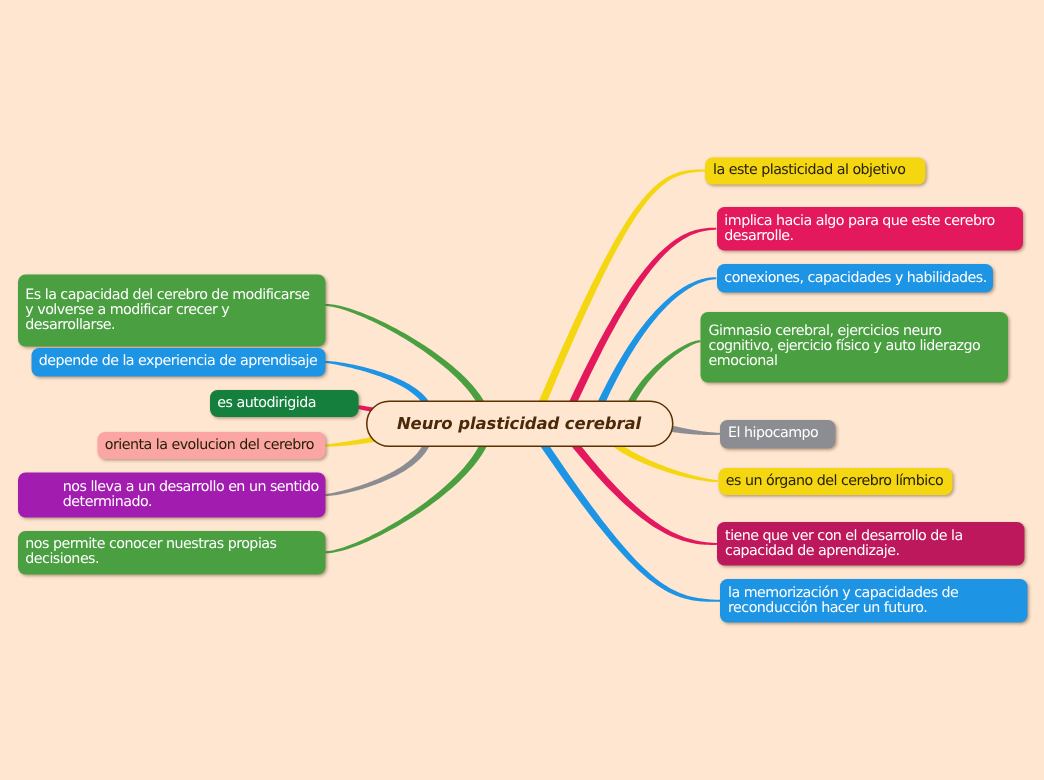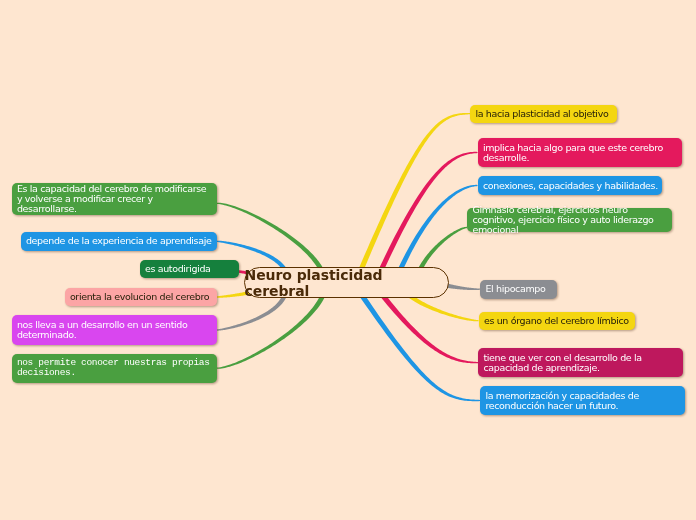--- a/index.html
+++ b/index.html
@@ -9,21 +9,21 @@
   #links{position:absolute;left:0;top:0;width:696px;height:520px;}
   #nodelayer{position:absolute;left:0;top:0;width:696px;height:520px;}
   .node{position:absolute;box-sizing:border-box;border-radius:5px;
         display:flex;align-items:center;
         filter:drop-shadow(1.5px 1.5px 1.2px rgba(92,58,33,0.45));}
   .node .txt{display:block;font-size:9.5px;line-height:10px;letter-spacing:-0.35px;
         padding:0 3px 0 5.4px;white-space:pre;}
   .center{position:absolute;box-sizing:border-box;border:1.4px solid #5b3100;
         background:#fee6d0;border-radius:16px;display:flex;
         align-items:center;justify-content:center;}
-  .center .txt{font-size:14px;font-weight:bold;color:#4a2a08;letter-spacing:-0.07px;}
+  .center .txt{font-size:11px;font-weight:bold;color:#4a2a08;letter-spacing:-0.07px;font-style:italic;}
 </style>
 </head>
 <body>
 
 <div id="stage">
   <svg id="links" xmlns="http://www.w3.org/2000/svg" viewBox="0 0 696 520">
       <path d="M 216.50 203.90 L 217.64 203.98 L 218.85 204.12 L 220.13 204.30 L 221.48 204.54 L 222.89 204.83 L 224.37 205.18 L 225.90 205.58 L 227.49 206.03 L 229.13 206.53 L 230.83 207.08 L 232.57 207.68 L 234.36 208.32 L 236.19 209.01 L 238.06 209.75 L 239.97 210.53 L 241.91 211.35 L 243.89 212.21 L 245.89 213.12 L 247.92 214.06 L 249.97 215.05 L 252.04 216.06 L 254.13 217.12 L 256.24 218.21 L 258.36 219.33 L 260.49 220.49 L 262.62 221.68 L 264.76 222.89 L 266.90 224.14 L 269.04 225.41 L 271.17 226.71 L 273.30 228.04 L 275.42 229.39 L 277.52 230.76 L 279.61 232.16 L 281.68 233.57 L 283.74 235.01 L 285.76 236.46 L 287.77 237.93 L 289.74 239.42 L 291.68 240.92 L 293.59 242.43 L 295.46 243.96 L 297.29 245.49 L 299.08 247.04 L 300.82 248.59 L 302.51 250.16 L 304.15 251.72 L 305.74 253.29 L 307.27 254.86 L 308.74 256.44 L 310.15 258.01 L 311.49 259.58 L 312.77 261.15 L 313.97 262.71 L 315.10 264.27 L 316.16 265.81 L 317.14 267.35 L 318.03 268.87 L 318.84 270.38 L 319.57 271.87 L 320.20 273.34 L 320.75 274.78 L 321.21 276.21 L 321.57 277.60 L 326.43 276.40 L 325.94 274.74 L 325.35 273.09 L 324.67 271.44 L 323.89 269.79 L 323.03 268.15 L 322.09 266.51 L 321.06 264.87 L 319.96 263.23 L 318.78 261.60 L 317.53 259.97 L 316.21 258.35 L 314.82 256.73 L 313.37 255.12 L 311.86 253.51 L 310.29 251.91 L 308.67 250.32 L 306.99 248.73 L 305.26 247.15 L 303.48 245.59 L 301.66 244.03 L 299.79 242.49 L 297.88 240.96 L 295.94 239.44 L 293.96 237.94 L 291.95 236.46 L 289.91 234.99 L 287.84 233.54 L 285.74 232.10 L 283.63 230.69 L 281.49 229.30 L 279.34 227.93 L 277.18 226.59 L 275.00 225.27 L 272.82 223.97 L 270.63 222.71 L 268.43 221.47 L 266.24 220.25 L 264.04 219.07 L 261.86 217.92 L 259.68 216.80 L 257.51 215.72 L 255.35 214.67 L 253.21 213.66 L 251.08 212.68 L 248.98 211.74 L 246.90 210.84 L 244.84 209.98 L 242.82 209.16 L 240.83 208.38 L 238.87 207.65 L 236.94 206.97 L 235.06 206.32 L 233.22 205.73 L 231.42 205.18 L 229.67 204.69 L 227.98 204.24 L 226.33 203.85 L 224.74 203.51 L 223.20 203.23 L 221.73 203.00 L 220.32 202.83 L 218.98 202.72 L 217.70 202.68 L 216.50 202.70 Z" fill="#4a9f40"></path>
       <path d="M 216.50 241.90 L 216.93 241.96 L 217.43 242.02 L 218.01 242.10 L 218.66 242.18 L 219.37 242.29 L 220.14 242.41 L 220.97 242.54 L 221.87 242.69 L 222.81 242.86 L 223.81 243.04 L 224.86 243.23 L 225.96 243.45 L 227.10 243.68 L 228.28 243.92 L 229.50 244.19 L 230.76 244.46 L 232.06 244.76 L 233.38 245.07 L 234.74 245.40 L 236.12 245.75 L 237.53 246.11 L 238.96 246.49 L 240.40 246.89 L 241.87 247.30 L 243.35 247.73 L 244.84 248.18 L 246.34 248.64 L 247.84 249.13 L 249.35 249.63 L 250.86 250.14 L 252.37 250.68 L 253.88 251.23 L 255.38 251.80 L 256.87 252.39 L 258.34 253.00 L 259.81 253.62 L 261.26 254.26 L 262.69 254.92 L 264.09 255.59 L 265.47 256.28 L 266.83 256.99 L 268.15 257.72 L 269.44 258.46 L 270.70 259.22 L 271.92 260.00 L 273.10 260.79 L 274.23 261.60 L 275.32 262.42 L 276.36 263.26 L 277.35 264.11 L 278.28 264.98 L 279.16 265.86 L 279.98 266.75 L 280.74 267.65 L 281.44 268.56 L 282.07 269.48 L 282.64 270.41 L 283.14 271.35 L 283.58 272.30 L 283.94 273.25 L 284.24 274.21 L 284.47 275.18 L 284.62 276.17 L 284.71 277.16 L 289.29 276.84 L 289.13 275.51 L 288.87 274.22 L 288.52 272.95 L 288.09 271.71 L 287.57 270.51 L 286.98 269.34 L 286.31 268.20 L 285.58 267.10 L 284.78 266.03 L 283.92 264.99 L 283.00 263.98 L 282.03 262.99 L 281.00 262.04 L 279.93 261.11 L 278.81 260.21 L 277.64 259.34 L 276.43 258.48 L 275.19 257.66 L 273.90 256.85 L 272.59 256.07 L 271.23 255.31 L 269.85 254.57 L 268.45 253.86 L 267.01 253.16 L 265.55 252.49 L 264.08 251.83 L 262.58 251.20 L 261.07 250.58 L 259.54 249.99 L 258.01 249.42 L 256.46 248.86 L 254.91 248.32 L 253.36 247.81 L 251.80 247.31 L 250.24 246.83 L 248.69 246.37 L 247.14 245.93 L 245.60 245.51 L 244.08 245.10 L 242.56 244.71 L 241.06 244.35 L 239.58 243.99 L 238.12 243.66 L 236.68 243.35 L 235.27 243.05 L 233.88 242.77 L 232.53 242.51 L 231.21 242.26 L 229.92 242.04 L 228.67 241.83 L 227.46 241.63 L 226.30 241.46 L 225.18 241.30 L 224.10 241.16 L 223.08 241.03 L 222.11 240.93 L 221.19 240.84 L 220.33 240.76 L 219.53 240.71 L 218.79 240.67 L 218.12 240.65 L 217.51 240.64 L 216.97 240.66 L 216.50 240.70 Z" fill="#1e95e4"></path>
       <path d="M 216.50 269.60 L 217.14 269.65 L 217.81 269.70 L 218.50 269.75 L 219.21 269.81 L 219.94 269.88 L 220.70 269.96 L 221.47 270.04 L 222.26 270.13 L 223.07 270.23 L 223.90 270.33 L 224.74 270.44 L 225.60 270.56 L 226.47 270.68 L 227.35 270.81 L 228.24 270.94 L 229.15 271.08 L 230.06 271.22 L 230.98 271.37 L 231.91 271.52 L 232.85 271.68 L 233.79 271.84 L 234.74 272.01 L 235.69 272.17 L 236.64 272.35 L 237.60 272.52 L 238.56 272.70 L 239.51 272.88 L 240.46 273.06 L 241.42 273.25 L 242.36 273.43 L 243.31 273.62 L 244.25 273.81 L 245.18 274.00 L 246.10 274.19 L 247.02 274.38 L 247.93 274.58 L 248.82 274.77 L 249.71 274.96 L 250.58 275.15 L 251.44 275.34 L 252.29 275.53 L 253.12 275.72 L 253.93 275.91 L 254.73 276.09 L 255.50 276.27 L 256.26 276.46 L 257.00 276.63 L 257.72 276.81 L 258.41 276.98 L 259.08 277.15 L 259.73 277.32 L 260.35 277.48 L 260.94 277.64 L 261.51 277.79 L 262.04 277.94 L 262.55 278.08 L 263.03 278.22 L 263.47 278.35 L 263.88 278.48 L 264.25 278.60 L 264.59 278.71 L 264.89 278.82 L 265.14 278.91 L 265.35 279.00 L 266.65 275.00 L 266.35 274.93 L 266.03 274.86 L 265.68 274.78 L 265.30 274.70 L 264.89 274.61 L 264.45 274.51 L 263.97 274.42 L 263.47 274.31 L 262.94 274.21 L 262.38 274.09 L 261.79 273.98 L 261.17 273.86 L 260.53 273.73 L 259.87 273.61 L 259.18 273.47 L 258.47 273.34 L 257.73 273.20 L 256.98 273.06 L 256.20 272.92 L 255.41 272.78 L 254.60 272.63 L 253.77 272.49 L 252.92 272.34 L 252.06 272.19 L 251.19 272.04 L 250.30 271.89 L 249.40 271.74 L 248.49 271.59 L 247.57 271.44 L 246.64 271.29 L 245.70 271.14 L 244.75 270.99 L 243.80 270.84 L 242.84 270.70 L 241.88 270.55 L 240.91 270.41 L 239.94 270.27 L 238.97 270.14 L 238.00 270.00 L 237.03 269.87 L 236.07 269.75 L 235.10 269.62 L 234.14 269.50 L 233.18 269.39 L 232.23 269.28 L 231.28 269.17 L 230.35 269.07 L 229.42 268.97 L 228.50 268.88 L 227.59 268.80 L 226.69 268.72 L 225.80 268.65 L 224.93 268.58 L 224.07 268.52 L 223.23 268.47 L 222.40 268.42 L 221.59 268.39 L 220.80 268.36 L 220.03 268.34 L 219.28 268.33 L 218.55 268.33 L 217.84 268.34 L 217.16 268.36 L 216.50 268.40 Z" fill="#e4195d"></path>
       <path d="M 216.50 297.60 L 216.75 297.64 L 217.03 297.67 L 217.34 297.70 L 217.67 297.71 L 218.03 297.73 L 218.41 297.74 L 218.81 297.75 L 219.24 297.75 L 219.69 297.74 L 220.16 297.74 L 220.66 297.73 L 221.18 297.71 L 221.72 297.70 L 222.28 297.67 L 222.86 297.65 L 223.46 297.62 L 224.08 297.58 L 224.72 297.54 L 225.38 297.50 L 226.06 297.46 L 226.75 297.41 L 227.46 297.35 L 228.19 297.29 L 228.94 297.23 L 229.70 297.16 L 230.47 297.09 L 231.26 297.02 L 232.07 296.94 L 232.88 296.85 L 233.71 296.77 L 234.56 296.67 L 235.42 296.58 L 236.28 296.48 L 237.17 296.37 L 238.06 296.26 L 238.96 296.15 L 239.87 296.03 L 240.79 295.91 L 241.72 295.78 L 242.66 295.65 L 243.61 295.51 L 244.56 295.37 L 245.52 295.22 L 246.49 295.07 L 247.47 294.92 L 248.45 294.76 L 249.43 294.59 L 250.43 294.42 L 251.42 294.25 L 252.42 294.07 L 253.42 293.88 L 254.43 293.69 L 255.44 293.50 L 256.45 293.30 L 257.46 293.10 L 258.47 292.89 L 259.48 292.67 L 260.50 292.45 L 261.51 292.23 L 262.52 292.00 L 263.53 291.76 L 264.54 291.52 L 265.55 291.28 L 266.55 291.03 L 265.45 286.97 L 264.47 287.26 L 263.50 287.54 L 262.52 287.81 L 261.54 288.08 L 260.56 288.34 L 259.57 288.60 L 258.59 288.86 L 257.60 289.11 L 256.62 289.35 L 255.63 289.59 L 254.64 289.83 L 253.66 290.06 L 252.68 290.29 L 251.70 290.51 L 250.72 290.73 L 249.75 290.94 L 248.78 291.15 L 247.81 291.35 L 246.85 291.55 L 245.90 291.74 L 244.95 291.93 L 244.00 292.12 L 243.07 292.30 L 242.14 292.48 L 241.21 292.65 L 240.30 292.82 L 239.40 292.98 L 238.50 293.14 L 237.61 293.30 L 236.74 293.45 L 235.87 293.60 L 235.02 293.74 L 234.18 293.88 L 233.35 294.02 L 232.53 294.15 L 231.72 294.27 L 230.93 294.40 L 230.15 294.52 L 229.39 294.63 L 228.65 294.74 L 227.91 294.85 L 227.20 294.96 L 226.50 295.06 L 225.82 295.15 L 225.15 295.25 L 224.50 295.34 L 223.88 295.42 L 223.27 295.50 L 222.68 295.58 L 222.11 295.66 L 221.56 295.73 L 221.03 295.80 L 220.52 295.86 L 220.03 295.92 L 219.57 295.98 L 219.13 296.04 L 218.72 296.09 L 218.32 296.14 L 217.95 296.19 L 217.61 296.23 L 217.29 296.27 L 217.00 296.31 L 216.74 296.35 L 216.50 296.40 Z" fill="#f4d611"></path>
@@ -32,53 +32,53 @@
       <path d="M 470.00 113.10 L 468.56 113.05 L 467.13 113.03 L 465.72 113.03 L 464.33 113.06 L 462.94 113.12 L 461.57 113.21 L 460.20 113.33 L 458.84 113.49 L 457.48 113.69 L 456.13 113.94 L 454.78 114.24 L 453.43 114.58 L 452.09 114.98 L 450.74 115.44 L 449.39 115.95 L 448.04 116.53 L 446.68 117.18 L 445.32 117.90 L 443.96 118.68 L 442.59 119.55 L 441.21 120.49 L 439.82 121.51 L 438.43 122.61 L 437.02 123.81 L 435.60 125.08 L 434.17 126.46 L 432.73 127.92 L 431.27 129.48 L 429.79 131.15 L 428.29 132.91 L 426.77 134.79 L 425.23 136.77 L 423.66 138.86 L 422.08 141.07 L 420.46 143.39 L 418.82 145.84 L 417.14 148.41 L 415.44 151.11 L 413.71 153.94 L 411.94 156.90 L 410.13 160.00 L 408.29 163.24 L 406.41 166.62 L 404.49 170.14 L 402.53 173.82 L 400.53 177.65 L 398.49 181.63 L 396.40 185.77 L 394.26 190.07 L 392.07 194.53 L 389.84 199.16 L 387.55 203.97 L 385.21 208.94 L 382.82 214.09 L 380.37 219.42 L 377.86 224.94 L 375.30 230.64 L 372.67 236.53 L 369.99 242.61 L 367.24 248.88 L 364.43 255.36 L 361.56 262.03 L 358.61 268.91 L 355.60 275.99 L 360.40 278.01 L 363.35 270.91 L 366.24 264.02 L 369.07 257.34 L 371.82 250.86 L 374.51 244.57 L 377.14 238.49 L 379.71 232.59 L 382.22 226.88 L 384.67 221.36 L 387.06 216.03 L 389.39 210.87 L 391.67 205.89 L 393.90 201.09 L 396.08 196.45 L 398.20 191.99 L 400.28 187.68 L 402.31 183.55 L 404.29 179.56 L 406.23 175.74 L 408.13 172.07 L 409.98 168.55 L 411.79 165.17 L 413.56 161.94 L 415.30 158.85 L 417.00 155.89 L 418.66 153.07 L 420.29 150.38 L 421.88 147.82 L 423.45 145.39 L 424.98 143.08 L 426.49 140.88 L 427.97 138.81 L 429.43 136.84 L 430.85 134.99 L 432.26 133.24 L 433.65 131.59 L 435.01 130.05 L 436.35 128.60 L 437.68 127.25 L 438.99 125.98 L 440.29 124.81 L 441.57 123.71 L 442.84 122.70 L 444.11 121.77 L 445.36 120.90 L 446.61 120.11 L 447.85 119.39 L 449.09 118.73 L 450.33 118.12 L 451.57 117.58 L 452.81 117.09 L 454.06 116.65 L 455.31 116.26 L 456.58 115.92 L 457.85 115.61 L 459.14 115.35 L 460.43 115.12 L 461.75 114.93 L 463.08 114.77 L 464.42 114.64 L 465.79 114.53 L 467.17 114.44 L 468.57 114.37 L 470.00 114.30 Z" fill="#f4d611"></path>
       <path d="M 477.50 151.90 L 476.32 151.85 L 475.14 151.84 L 473.95 151.86 L 472.76 151.91 L 471.57 151.99 L 470.36 152.10 L 469.16 152.25 L 467.94 152.43 L 466.72 152.65 L 465.49 152.92 L 464.25 153.22 L 463.01 153.57 L 461.75 153.97 L 460.49 154.41 L 459.22 154.90 L 457.94 155.45 L 456.65 156.04 L 455.34 156.70 L 454.03 157.40 L 452.71 158.17 L 451.37 159.00 L 450.02 159.88 L 448.67 160.84 L 447.29 161.85 L 445.91 162.94 L 444.51 164.09 L 443.10 165.31 L 441.67 166.60 L 440.23 167.97 L 438.77 169.41 L 437.29 170.93 L 435.80 172.53 L 434.29 174.21 L 432.77 175.97 L 431.22 177.81 L 429.66 179.74 L 428.07 181.76 L 426.47 183.86 L 424.84 186.06 L 423.19 188.35 L 421.52 190.74 L 419.83 193.22 L 418.11 195.80 L 416.37 198.48 L 414.61 201.26 L 412.82 204.15 L 411.00 207.14 L 409.16 210.24 L 407.29 213.45 L 405.40 216.77 L 403.47 220.20 L 401.52 223.75 L 399.54 227.41 L 397.52 231.19 L 395.48 235.10 L 393.41 239.12 L 391.30 243.27 L 389.17 247.54 L 387.00 251.94 L 384.79 256.47 L 382.55 261.14 L 380.28 265.93 L 377.98 270.86 L 375.63 275.93 L 380.37 278.07 L 382.65 273.01 L 384.90 268.08 L 387.11 263.28 L 389.29 258.62 L 391.44 254.09 L 393.55 249.69 L 395.62 245.42 L 397.67 241.27 L 399.68 237.25 L 401.66 233.34 L 403.61 229.57 L 405.53 225.90 L 407.42 222.36 L 409.28 218.93 L 411.11 215.61 L 412.91 212.41 L 414.69 209.32 L 416.43 206.33 L 418.16 203.45 L 419.85 200.67 L 421.52 198.00 L 423.16 195.42 L 424.78 192.95 L 426.38 190.57 L 427.95 188.28 L 429.50 186.09 L 431.03 184.00 L 432.54 181.99 L 434.02 180.06 L 435.49 178.23 L 436.93 176.47 L 438.35 174.80 L 439.76 173.21 L 441.15 171.70 L 442.52 170.26 L 443.87 168.90 L 445.20 167.61 L 446.52 166.39 L 447.83 165.24 L 449.11 164.16 L 450.39 163.14 L 451.65 162.18 L 452.90 161.28 L 454.13 160.45 L 455.36 159.67 L 456.57 158.94 L 457.78 158.27 L 458.97 157.65 L 460.16 157.07 L 461.34 156.55 L 462.51 156.07 L 463.68 155.63 L 464.84 155.23 L 466.00 154.88 L 467.15 154.56 L 468.31 154.28 L 469.45 154.03 L 470.60 153.82 L 471.75 153.64 L 472.90 153.48 L 474.05 153.35 L 475.20 153.25 L 476.35 153.17 L 477.50 153.10 Z" fill="#e4195d"></path>
       <path d="M 477.50 184.90 L 476.64 184.86 L 475.76 184.86 L 474.86 184.89 L 473.93 184.95 L 472.99 185.04 L 472.03 185.17 L 471.05 185.34 L 470.05 185.53 L 469.04 185.76 L 468.01 186.03 L 466.96 186.34 L 465.89 186.68 L 464.81 187.06 L 463.71 187.48 L 462.59 187.94 L 461.46 188.44 L 460.31 188.98 L 459.15 189.56 L 457.98 190.19 L 456.79 190.86 L 455.58 191.58 L 454.37 192.34 L 453.14 193.15 L 451.89 194.00 L 450.64 194.90 L 449.37 195.85 L 448.09 196.85 L 446.80 197.90 L 445.50 199.01 L 444.18 200.16 L 442.86 201.36 L 441.52 202.62 L 440.17 203.94 L 438.82 205.31 L 437.45 206.73 L 436.08 208.21 L 434.69 209.75 L 433.30 211.35 L 431.89 213.00 L 430.48 214.72 L 429.06 216.49 L 427.63 218.33 L 426.20 220.23 L 424.76 222.20 L 423.30 224.22 L 421.85 226.32 L 420.38 228.47 L 418.91 230.70 L 417.44 232.99 L 415.95 235.35 L 414.46 237.78 L 412.97 240.28 L 411.47 242.84 L 409.97 245.48 L 408.46 248.20 L 406.95 250.98 L 405.43 253.84 L 403.91 256.78 L 402.38 259.78 L 400.85 262.87 L 399.32 266.03 L 397.79 269.27 L 396.25 272.59 L 394.71 275.99 L 399.29 278.01 L 400.77 274.62 L 402.24 271.32 L 403.71 268.10 L 405.18 264.95 L 406.64 261.88 L 408.10 258.88 L 409.56 255.97 L 411.01 253.12 L 412.46 250.35 L 413.90 247.65 L 415.33 245.03 L 416.77 242.47 L 418.19 239.99 L 419.61 237.57 L 421.02 235.23 L 422.43 232.95 L 423.83 230.73 L 425.22 228.59 L 426.61 226.51 L 427.99 224.49 L 429.36 222.53 L 430.72 220.64 L 432.08 218.81 L 433.42 217.04 L 434.76 215.33 L 436.09 213.68 L 437.40 212.09 L 438.71 210.56 L 440.01 209.08 L 441.30 207.66 L 442.58 206.29 L 443.85 204.98 L 445.10 203.72 L 446.35 202.51 L 447.58 201.35 L 448.81 200.24 L 450.02 199.18 L 451.22 198.18 L 452.40 197.21 L 453.58 196.30 L 454.74 195.43 L 455.89 194.61 L 457.02 193.83 L 458.15 193.09 L 459.26 192.40 L 460.35 191.75 L 461.43 191.14 L 462.50 190.57 L 463.55 190.04 L 464.59 189.54 L 465.61 189.08 L 466.62 188.66 L 467.61 188.28 L 468.59 187.93 L 469.55 187.61 L 470.50 187.33 L 471.43 187.07 L 472.35 186.85 L 473.25 186.66 L 474.13 186.50 L 475.00 186.36 L 475.85 186.25 L 476.68 186.17 L 477.50 186.10 Z" fill="#1e95e4"></path>
       <path d="M 467.00 226.90 L 466.52 226.86 L 466.01 226.87 L 465.47 226.91 L 464.90 226.99 L 464.31 227.09 L 463.68 227.23 L 463.04 227.40 L 462.37 227.60 L 461.68 227.82 L 460.96 228.08 L 460.22 228.36 L 459.46 228.67 L 458.68 229.01 L 457.89 229.38 L 457.07 229.77 L 456.24 230.19 L 455.39 230.63 L 454.52 231.10 L 453.64 231.60 L 452.75 232.13 L 451.85 232.67 L 450.93 233.25 L 450.00 233.84 L 449.06 234.46 L 448.12 235.11 L 447.16 235.78 L 446.20 236.47 L 445.23 237.19 L 444.26 237.93 L 443.29 238.69 L 442.31 239.47 L 441.33 240.28 L 440.35 241.10 L 439.36 241.95 L 438.38 242.82 L 437.40 243.71 L 436.43 244.63 L 435.45 245.56 L 434.49 246.51 L 433.53 247.48 L 432.57 248.48 L 431.62 249.49 L 430.68 250.52 L 429.75 251.57 L 428.84 252.64 L 427.93 253.72 L 427.03 254.83 L 426.15 255.95 L 425.29 257.10 L 424.44 258.25 L 423.60 259.43 L 422.79 260.63 L 421.99 261.84 L 421.21 263.06 L 420.45 264.31 L 419.72 265.57 L 419.00 266.84 L 418.31 268.14 L 417.65 269.44 L 417.01 270.77 L 416.40 272.11 L 415.81 273.46 L 415.26 274.83 L 414.73 276.21 L 419.27 277.79 L 419.71 276.49 L 420.18 275.20 L 420.68 273.93 L 421.21 272.66 L 421.77 271.40 L 422.35 270.15 L 422.95 268.92 L 423.58 267.69 L 424.24 266.48 L 424.91 265.28 L 425.61 264.09 L 426.33 262.92 L 427.06 261.75 L 427.82 260.61 L 428.59 259.47 L 429.38 258.35 L 430.18 257.25 L 431.00 256.16 L 431.83 255.08 L 432.68 254.03 L 433.53 252.98 L 434.40 251.96 L 435.27 250.95 L 436.16 249.96 L 437.05 248.99 L 437.95 248.03 L 438.85 247.09 L 439.76 246.17 L 440.67 245.27 L 441.59 244.39 L 442.51 243.53 L 443.42 242.69 L 444.34 241.87 L 445.25 241.07 L 446.17 240.29 L 447.08 239.53 L 447.98 238.80 L 448.88 238.08 L 449.77 237.39 L 450.66 236.72 L 451.54 236.07 L 452.41 235.45 L 453.26 234.85 L 454.11 234.27 L 454.94 233.72 L 455.76 233.19 L 456.57 232.69 L 457.36 232.21 L 458.13 231.75 L 458.88 231.32 L 459.62 230.92 L 460.34 230.54 L 461.03 230.19 L 461.71 229.87 L 462.36 229.57 L 462.99 229.30 L 463.59 229.06 L 464.16 228.84 L 464.71 228.65 L 465.23 228.49 L 465.72 228.36 L 466.18 228.25 L 466.61 228.17 L 467.00 228.10 Z" fill="#4a9f40"></path>
       <path d="M 480.00 288.60 L 479.37 288.55 L 478.74 288.51 L 478.12 288.47 L 477.50 288.43 L 476.89 288.38 L 476.28 288.34 L 475.68 288.29 L 475.08 288.24 L 474.49 288.19 L 473.90 288.14 L 473.32 288.09 L 472.74 288.03 L 472.16 287.98 L 471.59 287.92 L 471.02 287.85 L 470.46 287.79 L 469.90 287.73 L 469.34 287.66 L 468.79 287.59 L 468.24 287.52 L 467.70 287.45 L 467.15 287.38 L 466.62 287.30 L 466.08 287.23 L 465.55 287.15 L 465.02 287.07 L 464.50 286.99 L 463.97 286.91 L 463.45 286.83 L 462.94 286.74 L 462.42 286.65 L 461.91 286.57 L 461.40 286.48 L 460.89 286.39 L 460.39 286.30 L 459.89 286.21 L 459.39 286.11 L 458.89 286.02 L 458.39 285.92 L 457.90 285.83 L 457.41 285.73 L 456.92 285.63 L 456.43 285.54 L 455.94 285.44 L 455.46 285.34 L 454.97 285.23 L 454.49 285.13 L 454.01 285.03 L 453.53 284.93 L 453.05 284.82 L 452.57 284.72 L 452.09 284.62 L 451.61 284.51 L 451.14 284.41 L 450.66 284.30 L 450.19 284.19 L 449.71 284.09 L 449.24 283.98 L 448.76 283.87 L 448.29 283.77 L 447.81 283.66 L 447.34 283.55 L 446.87 283.44 L 446.39 283.34 L 445.61 287.66 L 446.09 287.73 L 446.57 287.80 L 447.05 287.86 L 447.54 287.93 L 448.02 287.99 L 448.51 288.06 L 448.99 288.12 L 449.48 288.19 L 449.96 288.25 L 450.45 288.32 L 450.94 288.38 L 451.43 288.44 L 451.92 288.50 L 452.41 288.57 L 452.90 288.63 L 453.40 288.69 L 453.89 288.75 L 454.39 288.80 L 454.89 288.86 L 455.39 288.92 L 455.89 288.98 L 456.40 289.03 L 456.90 289.09 L 457.41 289.14 L 457.92 289.19 L 458.43 289.24 L 458.94 289.29 L 459.46 289.34 L 459.97 289.39 L 460.49 289.43 L 461.02 289.48 L 461.54 289.52 L 462.07 289.56 L 462.60 289.60 L 463.13 289.64 L 463.66 289.68 L 464.20 289.71 L 464.74 289.74 L 465.28 289.78 L 465.83 289.81 L 466.38 289.83 L 466.93 289.86 L 467.49 289.88 L 468.04 289.91 L 468.61 289.93 L 469.17 289.94 L 469.74 289.96 L 470.31 289.97 L 470.89 289.98 L 471.47 289.99 L 472.05 290.00 L 472.64 290.00 L 473.23 290.00 L 473.82 290.00 L 474.42 290.00 L 475.02 289.99 L 475.63 289.98 L 476.24 289.97 L 476.86 289.95 L 477.48 289.93 L 478.10 289.91 L 478.73 289.88 L 479.36 289.85 L 480.00 289.80 Z" fill="#8b8d92"></path>
       <path d="M 478.50 320.10 L 477.86 320.04 L 477.17 319.97 L 476.43 319.88 L 475.65 319.78 L 474.82 319.66 L 473.96 319.53 L 473.05 319.37 L 472.11 319.20 L 471.13 319.02 L 470.11 318.81 L 469.06 318.59 L 467.98 318.36 L 466.86 318.10 L 465.72 317.83 L 464.55 317.55 L 463.35 317.25 L 462.13 316.93 L 460.89 316.59 L 459.62 316.25 L 458.33 315.88 L 457.03 315.50 L 455.70 315.11 L 454.37 314.70 L 453.01 314.27 L 451.65 313.84 L 450.27 313.38 L 448.88 312.92 L 447.49 312.44 L 446.09 311.94 L 444.68 311.44 L 443.27 310.92 L 441.86 310.38 L 440.45 309.84 L 439.04 309.28 L 437.63 308.71 L 436.22 308.12 L 434.82 307.53 L 433.43 306.92 L 432.05 306.30 L 430.67 305.67 L 429.31 305.03 L 427.96 304.38 L 426.63 303.72 L 425.31 303.04 L 424.01 302.36 L 422.73 301.67 L 421.48 300.97 L 420.24 300.26 L 419.03 299.54 L 417.84 298.81 L 416.68 298.07 L 415.55 297.33 L 414.45 296.57 L 413.39 295.82 L 412.35 295.05 L 411.36 294.28 L 410.40 293.50 L 409.47 292.72 L 408.59 291.93 L 407.75 291.14 L 406.96 290.35 L 406.21 289.56 L 405.50 288.76 L 404.84 287.96 L 401.16 291.04 L 401.96 291.93 L 402.81 292.81 L 403.69 293.67 L 404.62 294.52 L 405.58 295.36 L 406.58 296.18 L 407.62 296.99 L 408.69 297.79 L 409.79 298.58 L 410.92 299.36 L 412.08 300.12 L 413.27 300.87 L 414.48 301.61 L 415.72 302.34 L 416.99 303.06 L 418.27 303.76 L 419.58 304.46 L 420.91 305.14 L 422.25 305.81 L 423.62 306.46 L 424.99 307.11 L 426.39 307.74 L 427.79 308.37 L 429.21 308.98 L 430.63 309.57 L 432.07 310.16 L 433.51 310.73 L 434.96 311.29 L 436.41 311.83 L 437.86 312.36 L 439.32 312.88 L 440.77 313.39 L 442.23 313.88 L 443.68 314.36 L 445.12 314.82 L 446.56 315.27 L 447.99 315.71 L 449.42 316.13 L 450.83 316.53 L 452.23 316.92 L 453.62 317.30 L 454.99 317.66 L 456.35 318.01 L 457.68 318.34 L 459.00 318.65 L 460.30 318.95 L 461.58 319.23 L 462.83 319.49 L 464.06 319.74 L 465.26 319.97 L 466.44 320.19 L 467.58 320.39 L 468.70 320.57 L 469.78 320.73 L 470.83 320.87 L 471.84 321.00 L 472.81 321.11 L 473.75 321.20 L 474.65 321.27 L 475.51 321.32 L 476.32 321.35 L 477.09 321.36 L 477.82 321.34 L 478.50 321.30 Z" fill="#f4d611"></path>
       <path d="M 478.00 362.00 L 476.84 361.94 L 475.67 361.87 L 474.51 361.79 L 473.35 361.70 L 472.18 361.59 L 471.02 361.47 L 469.85 361.32 L 468.68 361.16 L 467.51 360.98 L 466.34 360.78 L 465.16 360.55 L 463.98 360.30 L 462.79 360.03 L 461.59 359.73 L 460.39 359.41 L 459.18 359.05 L 457.97 358.67 L 456.74 358.26 L 455.51 357.82 L 454.26 357.34 L 453.01 356.83 L 451.74 356.29 L 450.46 355.71 L 449.17 355.10 L 447.87 354.45 L 446.55 353.76 L 445.22 353.03 L 443.87 352.26 L 442.51 351.44 L 441.12 350.59 L 439.73 349.69 L 438.31 348.74 L 436.88 347.75 L 435.42 346.71 L 433.95 345.62 L 432.46 344.49 L 430.94 343.30 L 429.41 342.06 L 427.85 340.76 L 426.27 339.41 L 424.67 338.01 L 423.04 336.55 L 421.39 335.03 L 419.71 333.45 L 418.01 331.82 L 416.28 330.12 L 414.53 328.36 L 412.74 326.54 L 410.93 324.65 L 409.09 322.70 L 407.23 320.68 L 405.33 318.59 L 403.40 316.44 L 401.44 314.21 L 399.45 311.92 L 397.43 309.55 L 395.38 307.11 L 393.29 304.60 L 391.17 302.01 L 389.02 299.35 L 386.83 296.60 L 384.61 293.78 L 382.35 290.88 L 380.05 287.90 L 375.95 291.10 L 378.30 294.07 L 380.62 296.96 L 382.91 299.77 L 385.16 302.50 L 387.37 305.15 L 389.55 307.73 L 391.70 310.24 L 393.82 312.67 L 395.91 315.03 L 397.96 317.31 L 399.98 319.53 L 401.98 321.67 L 403.94 323.75 L 405.88 325.76 L 407.78 327.71 L 409.66 329.58 L 411.52 331.40 L 413.34 333.15 L 415.14 334.84 L 416.92 336.46 L 418.67 338.03 L 420.39 339.54 L 422.09 340.99 L 423.77 342.38 L 425.43 343.72 L 427.06 345.00 L 428.68 346.23 L 430.27 347.41 L 431.84 348.53 L 433.39 349.61 L 434.92 350.63 L 436.44 351.60 L 437.93 352.53 L 439.41 353.41 L 440.87 354.24 L 442.32 355.03 L 443.75 355.78 L 445.16 356.48 L 446.56 357.14 L 447.94 357.77 L 449.31 358.35 L 450.67 358.89 L 452.01 359.40 L 453.34 359.86 L 454.65 360.30 L 455.96 360.70 L 457.25 361.06 L 458.54 361.40 L 459.81 361.70 L 461.07 361.97 L 462.33 362.21 L 463.57 362.43 L 464.81 362.62 L 466.03 362.78 L 467.25 362.92 L 468.47 363.03 L 469.68 363.12 L 470.88 363.19 L 472.07 363.24 L 473.27 363.27 L 474.45 363.29 L 475.64 363.28 L 476.82 363.25 L 478.00 363.20 Z" fill="#e4195d"></path>
       <path d="M 480.00 399.90 L 478.44 399.84 L 476.91 399.77 L 475.39 399.70 L 473.90 399.61 L 472.43 399.51 L 470.97 399.38 L 469.52 399.24 L 468.10 399.07 L 466.68 398.88 L 465.28 398.66 L 463.88 398.41 L 462.49 398.13 L 461.11 397.82 L 459.74 397.47 L 458.37 397.09 L 457.00 396.66 L 455.63 396.20 L 454.25 395.69 L 452.88 395.14 L 451.49 394.53 L 450.10 393.88 L 448.71 393.18 L 447.30 392.42 L 445.87 391.61 L 444.44 390.74 L 442.98 389.81 L 441.51 388.81 L 440.02 387.75 L 438.51 386.63 L 436.97 385.43 L 435.41 384.16 L 433.82 382.82 L 432.21 381.40 L 430.57 379.90 L 428.89 378.32 L 427.19 376.66 L 425.45 374.92 L 423.67 373.09 L 421.86 371.17 L 420.01 369.15 L 418.12 367.05 L 416.18 364.85 L 414.21 362.55 L 412.19 360.15 L 410.12 357.65 L 408.01 355.05 L 405.85 352.34 L 403.64 349.52 L 401.37 346.59 L 399.06 343.55 L 396.68 340.40 L 394.26 337.13 L 391.77 333.74 L 389.22 330.23 L 386.62 326.59 L 383.95 322.84 L 381.21 318.95 L 378.41 314.94 L 375.55 310.80 L 372.61 306.52 L 369.61 302.11 L 366.53 297.56 L 363.38 292.88 L 360.16 288.05 L 355.84 290.95 L 359.12 295.76 L 362.32 300.43 L 365.45 304.96 L 368.51 309.36 L 371.50 313.62 L 374.42 317.75 L 377.28 321.75 L 380.07 325.62 L 382.79 329.36 L 385.46 332.98 L 388.06 336.48 L 390.61 339.85 L 393.10 343.11 L 395.53 346.26 L 397.91 349.29 L 400.24 352.21 L 402.52 355.02 L 404.74 357.72 L 406.92 360.32 L 409.06 362.81 L 411.15 365.20 L 413.19 367.50 L 415.20 369.69 L 417.16 371.79 L 419.09 373.80 L 420.98 375.72 L 422.83 377.55 L 424.65 379.29 L 426.44 380.95 L 428.20 382.53 L 429.92 384.02 L 431.63 385.44 L 433.30 386.78 L 434.95 388.04 L 436.58 389.23 L 438.19 390.35 L 439.78 391.41 L 441.34 392.39 L 442.89 393.31 L 444.43 394.17 L 445.95 394.97 L 447.46 395.70 L 448.95 396.38 L 450.44 397.01 L 451.92 397.58 L 453.38 398.10 L 454.84 398.57 L 456.30 398.99 L 457.75 399.37 L 459.20 399.71 L 460.65 400.00 L 462.09 400.26 L 463.54 400.48 L 464.99 400.67 L 466.45 400.82 L 467.91 400.95 L 469.38 401.04 L 470.85 401.11 L 472.34 401.16 L 473.84 401.19 L 475.36 401.19 L 476.89 401.18 L 478.43 401.15 L 480.00 401.10 Z" fill="#1e95e4"></path>
     </svg>
   <div id="nodelayer">
-      <div class="node" style="left: 11.5px; top: 183px; width: 205px; height: 32px; background: rgb(74, 159, 64);">
+      <div class="node" style="left: 11.5px; top: 183px; width: 205px; height: 48px; background: rgb(74, 159, 64);">
         <span class="txt" style="color: rgb(255, 255, 255);">Es la capacidad del cerebro de modificarse
 y volverse a modificar crecer y
 desarrollarse.</span>
       </div>
       <div class="node" style="left: 20.5px; top: 232px; width: 196px; height: 18.5px; background: rgb(30, 149, 228);">
         <span class="txt" style="color: rgb(255, 255, 255);">depende de la experiencia de aprendisaje</span>
       </div>
       <div class="node" style="left: 139.5px; top: 259.8px; width: 99px; height: 18.5px; background: #15803d;">
         <span class="txt" style="color: rgb(255, 255, 255);">es autodirigida</span>
       </div>
       <div class="node" style="left: 64.5px; top: 287.8px; width: 152px; height: 18.5px; background: #fca5a5;">
         <span class="txt" style="color: rgb(39, 33, 10);">orienta la evolucion del cerebro</span>
       </div>
-      <div class="node" style="left: 11.5px; top: 315.2px; width: 205px; height: 29.5px; background: #d946ef;">
+      <div class="node" style="left: 11.5px; top: 315.2px; width: 205px; height: 29.5px; background: #a21caf; padding-left: 25px;">
         <span class="txt" style="color: rgb(255, 255, 255);">nos lleva a un desarrollo en un sentido
 determinado.</span>
       </div>
-      <div class="node" style="left: 11.5px; top: 353.5px; width: 205px; height: 29.5px; background: rgb(74, 159, 64); font-family: Liberation Mono, monospace;">
+      <div class="node" style="left: 11.5px; top: 353.5px; width: 205px; height: 29.5px; background: rgb(74, 159, 64);">
         <span class="txt" style="color: rgb(255, 255, 255);">nos permite conocer nuestras propias
 decisiones.</span>
       </div>
       <div class="node" style="left: 470px; top: 104.5px; width: 147px; height: 18.5px; background: rgb(244, 214, 17);">
-        <span class="txt" style="color: rgb(39, 33, 10);">la hacia plasticidad al objetivo</span>
+        <span class="txt" style="color: rgb(39, 33, 10);">la este plasticidad al objetivo</span>
       </div>
       <div class="node" style="left: 477.5px; top: 137.8px; width: 204.5px; height: 29.5px; background: rgb(228, 25, 93);">
         <span class="txt" style="color: rgb(255, 255, 255);">implica hacia algo para que este cerebro
 desarrolle.</span>
       </div>
       <div class="node" style="left: 477.5px; top: 176.3px; width: 184.5px; height: 18.5px; background: rgb(30, 149, 228);">
         <span class="txt" style="color: rgb(255, 255, 255);">conexiones, capacidades y habilidades.</span>
       </div>
-      <div class="node" style="left: 467px; top: 207.8px; width: 204.5px; height: 24px; background: rgb(74, 159, 64);">
+      <div class="node" style="left: 467px; top: 207.8px; width: 204.5px; height: 47px; background: rgb(74, 159, 64);">
         <span class="txt" style="color: rgb(255, 255, 255);">Gimnasio cerebral, ejercicios neuro
 cognitivo, ejercicio físico y auto liderazgo
 emocional</span>
       </div>
       <div class="node" style="left: 480px; top: 279.7px; width: 77px; height: 19px; background: rgb(139, 141, 146);">
         <span class="txt" style="color: rgb(255, 255, 255);">El hipocampo</span>
       </div>
       <div class="node" style="left: 478.5px; top: 311.5px; width: 156px; height: 18.5px; background: rgb(244, 214, 17);">
         <span class="txt" style="color: rgb(39, 33, 10);">es un órgano del cerebro límbico</span>
       </div>

